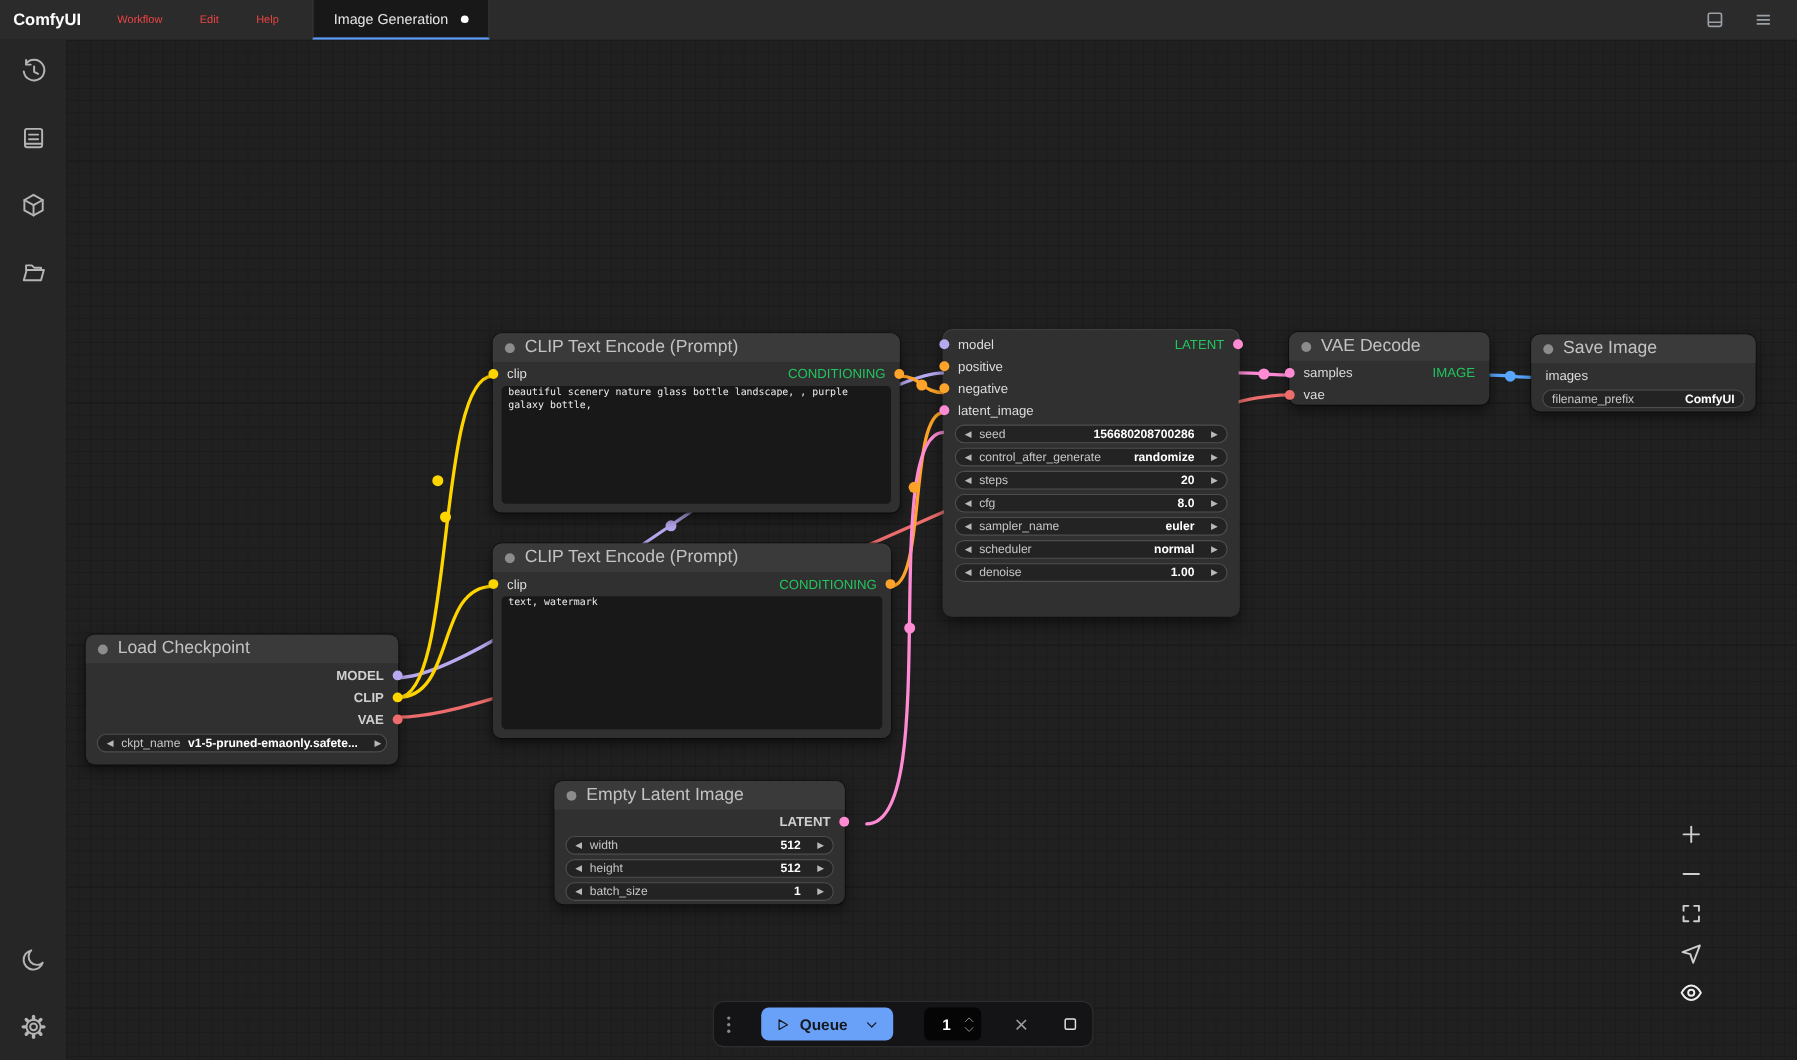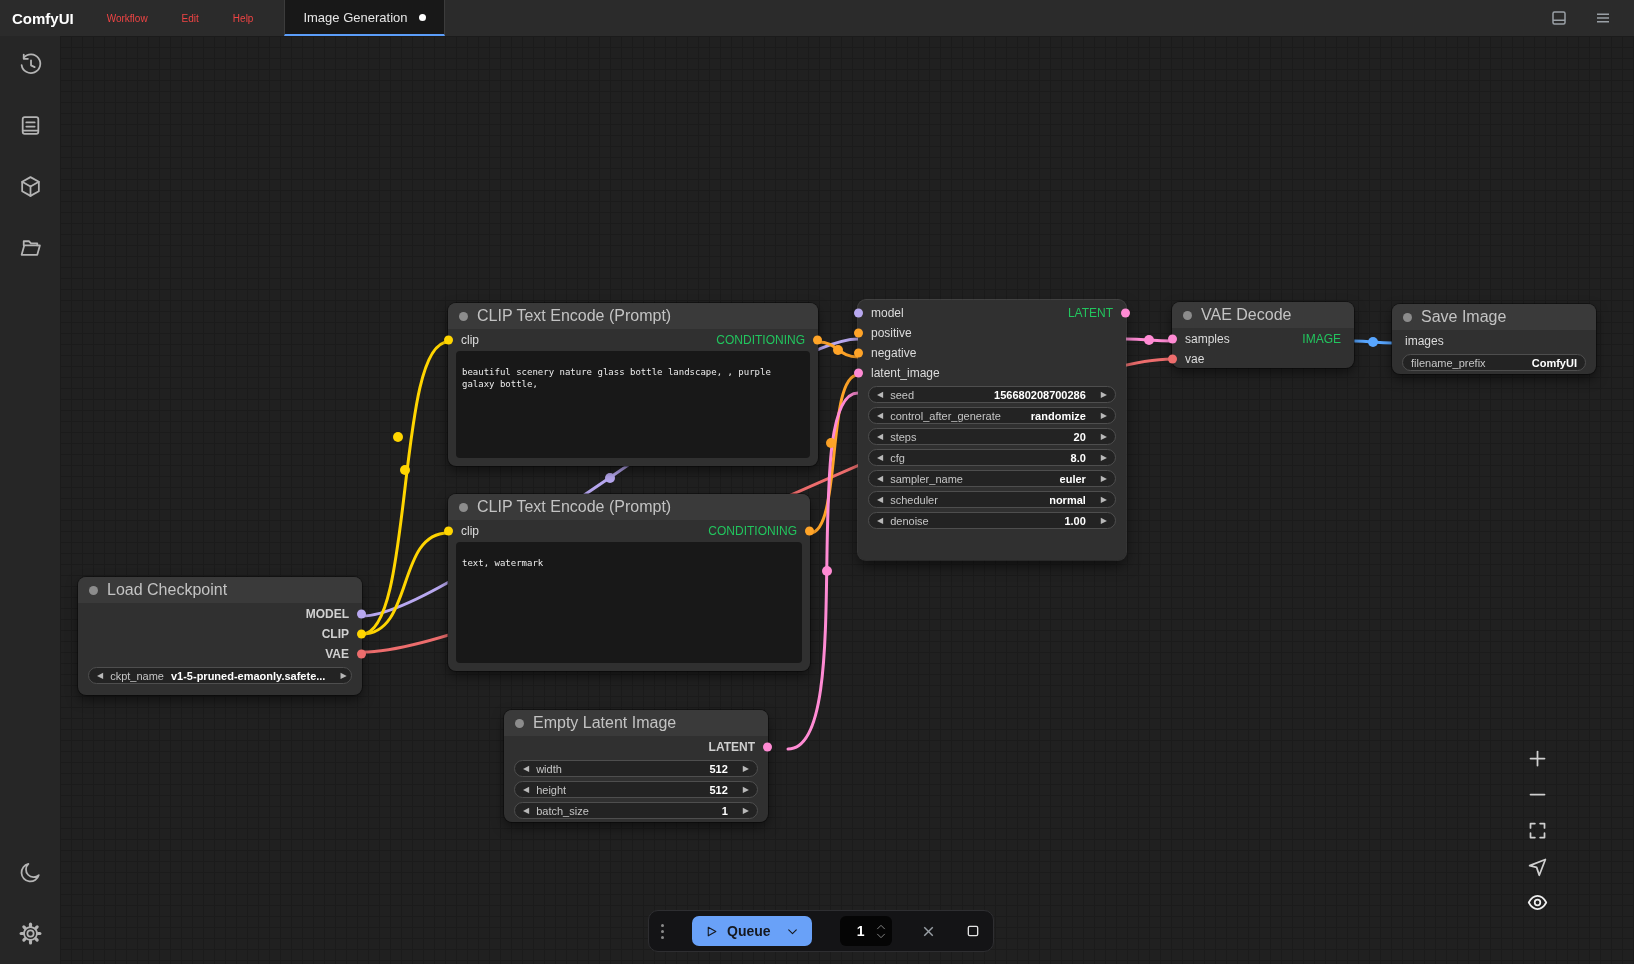--- a/index.html
+++ b/index.html
@@ -57,21 +57,21 @@
 
   .widget { height:17px; margin:4px 10px 0; background:#232323; border:1px solid #4e4e4e;
             border-radius:9px; display:flex; align-items:center; padding:0 8px; gap:7px;
             font-size:11px; color:#c6c6c6; }
   .widget .arr { color:#b8b8b8; font-size:8px; line-height:1; }
   .widget .wname { white-space:nowrap; }
   .widget .wval { margin-left:auto; color:#fff; font-weight:bold; white-space:nowrap; }
   .widget .arr.right { margin-left:8px; }
 
   .prompt-box { position:absolute; left:8px; right:8px; top:48px; bottom:8px; background:#181818;
-                border-radius:4px; padding:15px 6px; font-family:"DejaVu Sans Mono", monospace;
+                border-radius:4px; padding:0 6px; font-family:"DejaVu Sans Mono", monospace;
                 font-size:9px; color:#ececec; line-height:1.35; overflow:hidden; }
 
   
   #node-clip1 { left:448px; top:303px; width:370px; height:163px; }
   #node-clip2 { left:448px; top:494px; width:362px; height:177px; }
   #node-ksampler { left:858px; top:300px; width:268px; height:260px; box-shadow:0 6px 14px rgba(0,0,0,.55), 0 0 0 1px rgba(255,255,255,.18); }
   #node-vae { left:1172px; top:302px; width:182px; height:66px; }
   #node-save { left:1392px; top:304px; width:204px; height:70px; }
   #node-ckpt { left:78px; top:577px; width:284px; height:118px; }
   #node-latent { left:504px; top:710px; width:264px; height:112px; }

